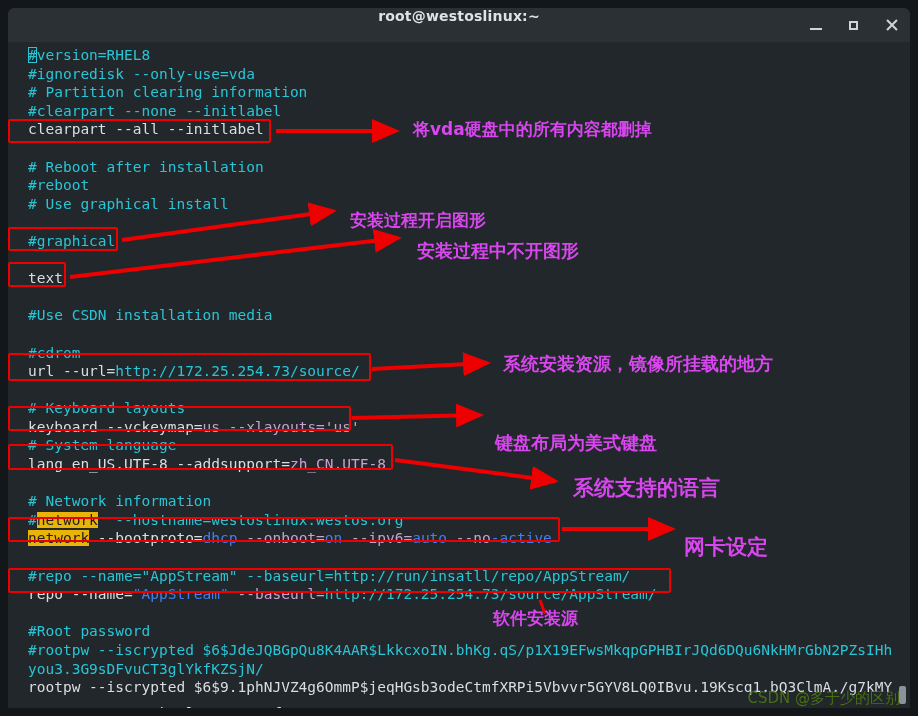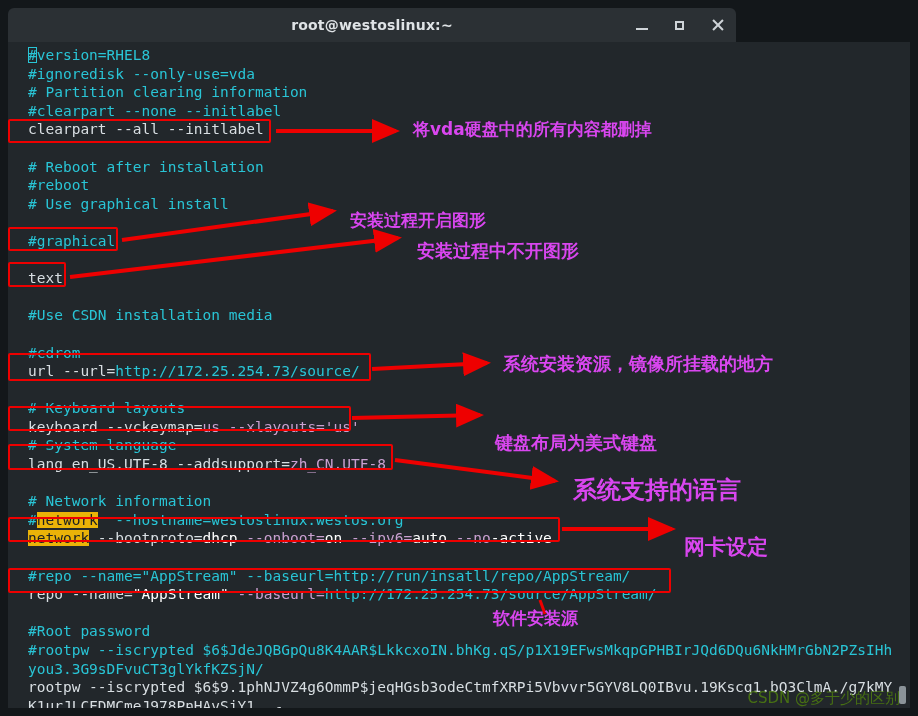--- a/index.html
+++ b/index.html
@@ -5,24 +5,24 @@
   * { box-sizing: border-box; margin:0; padding:0; }
   html,body{
     width:918px; height:716px; overflow:hidden;
     background:#1b1f22;
     font-family:"DejaVu Sans Mono", monospace;
   }
   #root{ position:relative; width:918px; height:716px; background:#13171a; }
 
   
   .titlebar{
-    position:absolute; left:8px; top:8px; width:728px; height:34px;
+    position:absolute; left:8px; top:8px; width:902px; height:34px;
     background:#2b3034;
     border-top-left-radius:6px; border-top-right-radius:6px;
-    display:flex; align-items:center; justify-content:center;
+    display:flex; align-items:flex-start; justify-content:center;
   }
   .titlebar-text{
     color:#dfe3e6; font-family:"DejaVu Sans", sans-serif;
     font-size:14px; font-weight:bold; letter-spacing:.2px;
   }
   .winbtns{ position:absolute; right:10px; top:0; height:34px; display:flex; align-items:center; gap:22px; }
   .winbtn{ width:16px; height:16px; position:relative; cursor:pointer; }
   .winbtn span{ position:absolute; background:#cfd4d8; }
   .wb-min span{ left:2px; top:11px; width:12px; height:2px; }
   .wb-max span{ left:3px; top:4px; width:9px; height:9px; background:transparent; border:2px solid #cfd4d8; }
@@ -36,21 +36,21 @@
     padding:4px 0 0 4px;
     overflow:hidden;
   }
   .line{
     height:18.6px; line-height:18.6px; font-size:14.5px;
     white-space:pre; color:#29c5d6; letter-spacing:0px;padding-left:16px;
   }
   .cm{ color:#29c5d6; }          
   .wh{ color:#d8dee2; }          
   .vi{ color:#c9a0d0; }          
-  .st{ color:#ffffff; }          
+  .st{ color:#3b82f6; }          
   .hl{ background:#eab308; color:#1b1f22; }  
   .cursor{ outline:1px solid #29c5d6; outline-offset:-1px; }
 
   
   .box{ position:absolute; border:2.5px solid #ee0000; border-radius:2px; pointer-events:none; }
 
   
   .arrows{ position:absolute; left:0; top:0; width:918px; height:716px; pointer-events:none; }
 
   
@@ -122,21 +122,20 @@
     <div class="line"><span class="cm">#</span><span class="hl">network</span><span class="cm">  --hostname=westoslinux.westos.org</span></div>
     <div class="line"><span class="hl">network</span><span class="wh"> --bootproto=</span><span class="st">dhcp</span><span class="vi"> --onboot=</span><span class="st">on</span><span class="vi"> --ipv6=</span><span class="st">auto</span><span class="vi"> --no</span><span class="st">-active</span></div>
     <div class="line">&nbsp;</div>
     <div class="line"><span class="cm">#repo --name="AppStream" --baseurl=http://run/insatll/repo/AppStream/</span></div>
     <div class="line"><span class="wh">repo --name=</span><span class="st">"AppStream"</span><span class="vi"> --baseurl=</span><span class="cm">http://172.25.254.73/source/AppStream/</span></div>
     <div class="line">&nbsp;</div>
     <div class="line"><span class="cm">#Root password</span></div>
     <div class="line"><span class="cm">#rootpw --iscrypted $6$JdeJQBGpQu8K4AAR$LkkcxoIN.bhKg.qS/p1X19EFwsMkqpGPHBIrJQd6DQu6NkHMrGbN2PZsIHh</span></div>
     <div class="line"><span class="cm">you3.3G9sDFvuCT3glYkfKZSjN/</span></div>
     <div class="line"><span class="wh">rootpw --iscrypted $6$9.1phNJVZ4g6OmmP$jeqHGsb3odeCtmfXRPi5Vbvvr5GYV8LQ0IBvu.19Kscq1.bQ3ClmA./g7kMY</span></div>
-    <div class="line"><span class="wh">K1urJLCFDMCmeJ978PnHAvSjY1</span></div>
 
     <div class="status">
       <span>"/var/www/html/westos.cfg" 66L, 1788C</span>
       
       
     </div>
     <div class="scroll-nub"></div>
   </div>
 
   <div class="box" style="left:8px;  top:119px; width:263px; height:24px;"></div>
@@ -170,18 +169,18 @@
     <line x1="562" y1="529" x2="672" y2="529" stroke="#ee0000" stroke-width="4" marker-end="url(#ah)"></line>
 
     <line x1="540" y1="600" x2="545" y2="614" stroke="#ee0000" stroke-width="3"></line>
   </svg>
 
   <div class="note" style="left:413px; top:118px; font-size:17px;">将vda硬盘中的所有内容都删掉</div>
   <div class="note" style="left:350px; top:209px; font-size:17px;">安装过程开启图形</div>
   <div class="note" style="left:417px; top:239px; font-size:18px;">安装过程中不开图形</div>
   <div class="note" style="left:503px; top:352px; font-size:18px;">系统安装资源，镜像所挂载的地方</div>
   <div class="note" style="left:495px; top:410px; font-size:18px;margin-top:21px;">键盘布局为美式键盘</div>
-  <div class="note" style="left:573px; top:474px; font-size:24px;">系统支持的语言</div>
+  <div class="note" style="left:573px; top:474px; font-size:21px;">系统支持的语言</div>
   <div class="note" style="left:684px; top:533px; font-size:21px;">网卡设定</div>
   <div class="note" style="left:493px; top:607px; font-size:17px;">软件安装源</div>
 
   <div class="watermark">CSDN @多于少的区别</div>
 </div>
 
 </body></html>

